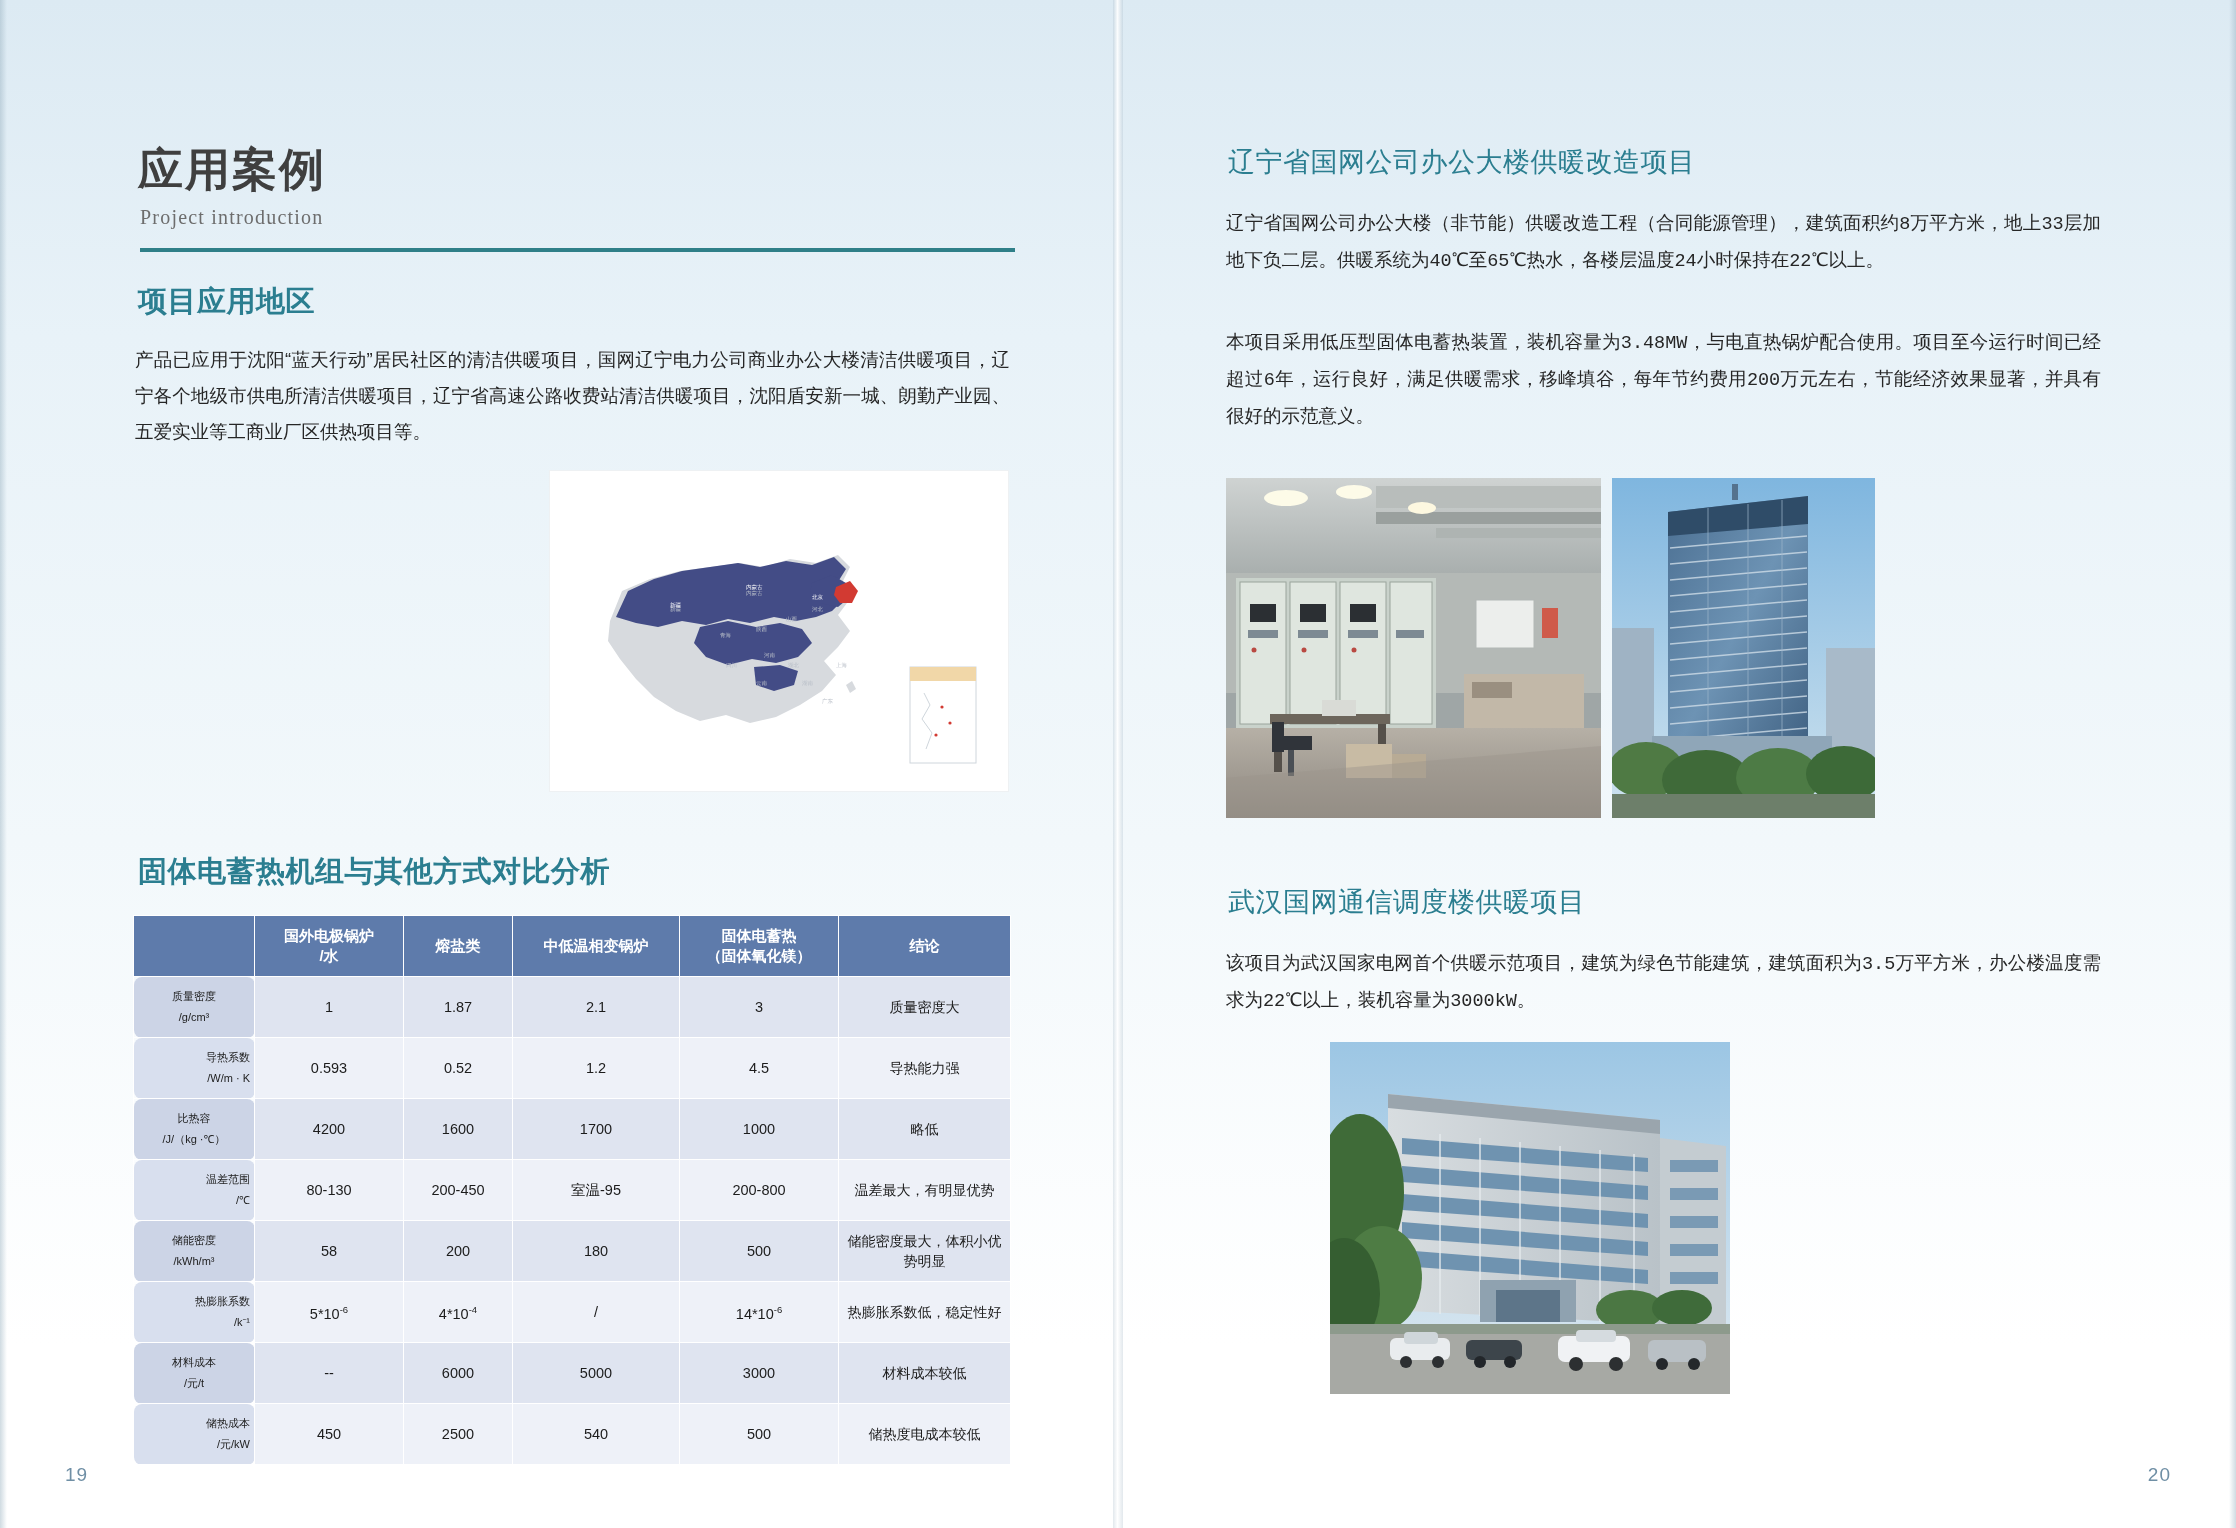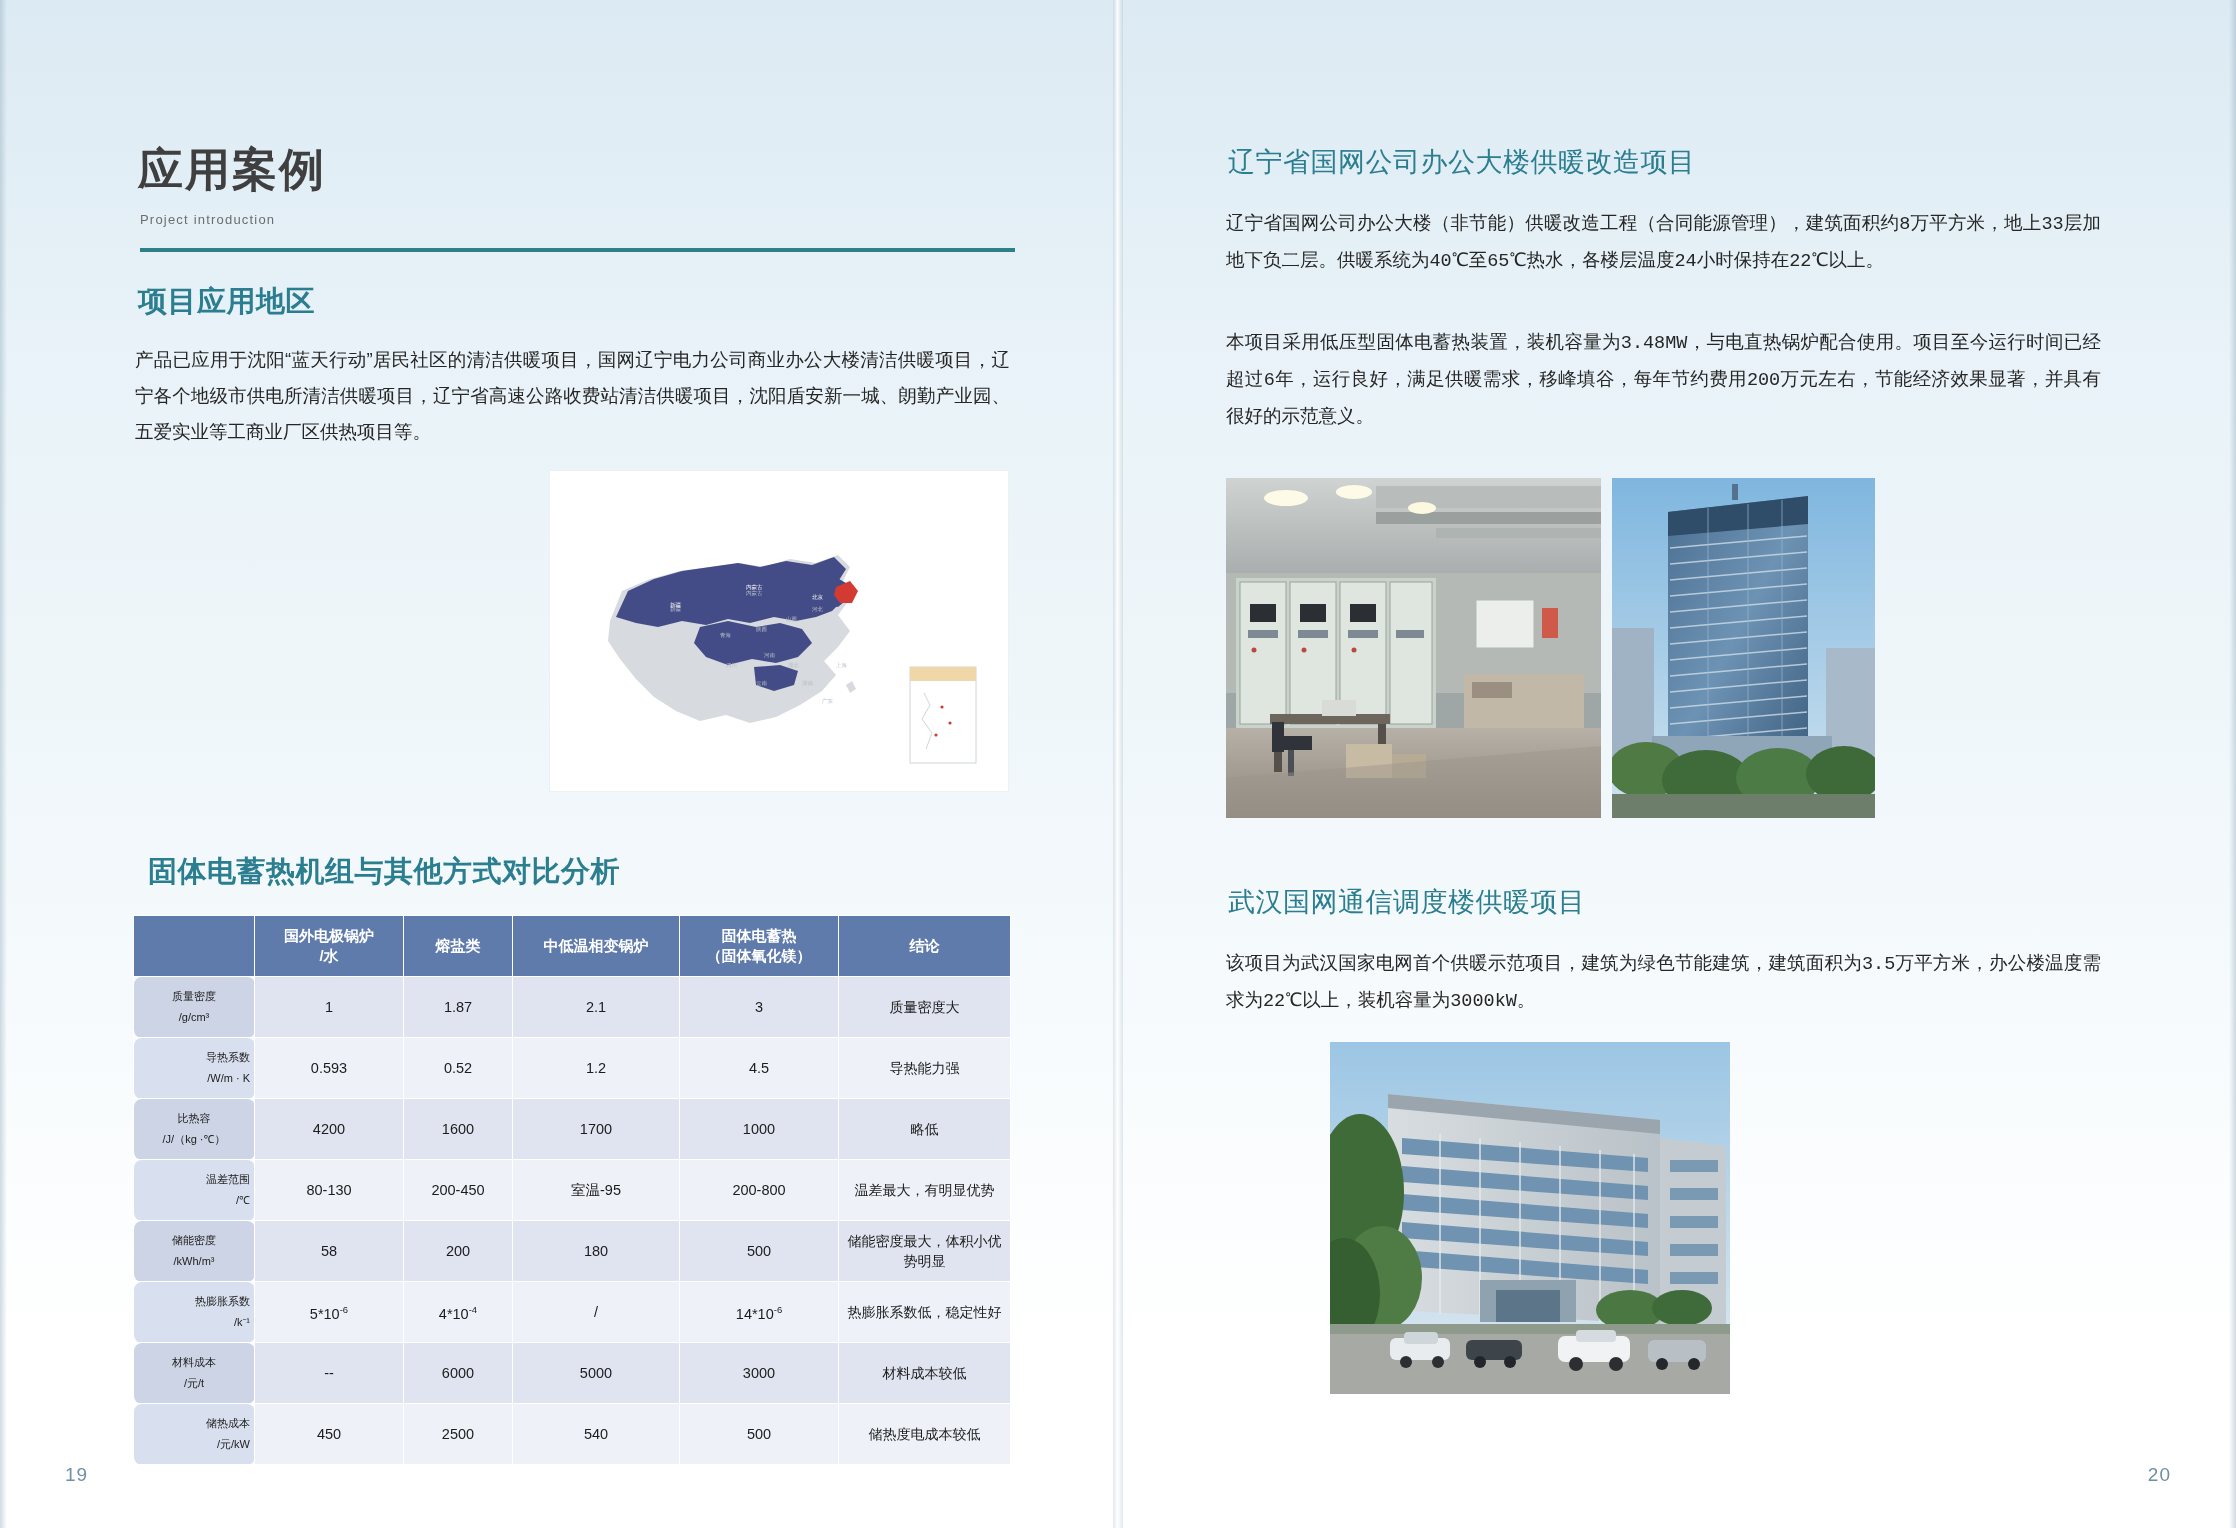--- a/index.html
+++ b/index.html
@@ -54,42 +54,43 @@
     left: 138px;
     top: 140px;
     font-size: 45px;
     font-weight: bold;
     color: #3f3f3f;
     letter-spacing: 2px;
   }
   .main-subtitle {
     position: absolute;
     left: 140px;
-    top: 212px;
-    font-size: 13px;
+    top: 206px;
+    font-size: 20px;
     color: #6d6d6d;
     letter-spacing: 1.2px;
+    font-family: Liberation Serif, serif;
   }
   .title-rule {
     position: absolute;
     left: 140px;
     top: 248px;
     width: 875px;
     height: 4px;
     background: #2f7f88;
   }
   .sec-head {
     position: absolute;
     font-size: 29px;
     font-weight: bold;
     color: #2b7e90;
     letter-spacing: 0.5px;
   }
   .sec-head-1 { left: 138px; top: 282px; }
-  .sec-head-2 { left: 148px; top: 852px; }
+  .sec-head-2 { left: 138px; top: 852px; }
 
   .para {
     position: absolute;
     font-size: 18.5px;
     line-height: 36px;
     color: #262626;
     text-align: justify;
   }
   .p-left-1 {
     left: 135px; top: 342px; width: 875px;

